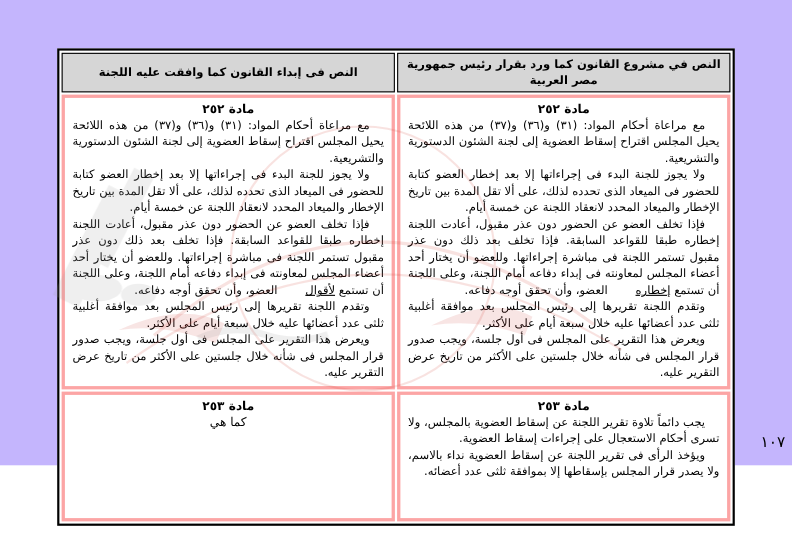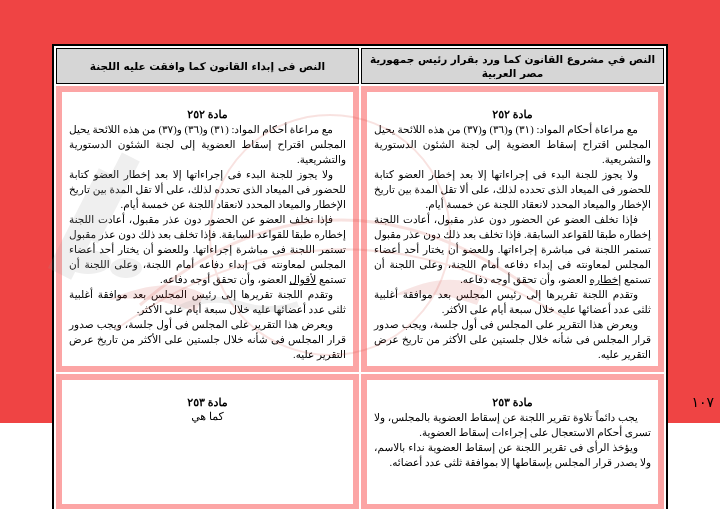--- a/index.html
+++ b/index.html
@@ -9,21 +9,21 @@
     height: 509px;
     background: #ffffff;
     overflow: hidden;
     font-family: "DejaVu Sans", sans-serif;
     color: #000;
   }
   .page {
     position: relative;
     width: 720px;
     height: 423px;
-    background: #ef4444;
+    background: #c4b5fd;
   }
   .watermark {
     position: absolute;
     left: 0; top: 0;
     width: 720px; height: 509px;
     pointer-events: none;
     z-index: 5;
   }
   .table-wrap {
     position: absolute;
@@ -42,42 +42,41 @@
     width: 50%;
     background: #d6d6d6;
     border: 1px solid #000;
     font-size: 10.5px;
     font-weight: bold;
     padding: 4px 2px 3px 2px;
     text-align: center;
     line-height: 1.3;
   }
   table.compare td {
-    border: 6px solid #fca5a5;
+    border: 3px solid #fca5a5;
     vertical-align: top;
-    padding: 14px 7px 4px 7px;
+    padding: 2px 7px 4px 7px;
     background: #fff;
-    font-family: Liberation Serif, serif;
   }
   td.a252 { height: 252px; }
   td.a253 { height: 106px; }
   .article-title {
     text-align: center;
     font-weight: bold;
     font-size: 11px;
     padding: 2px 0 1px 0;
   }
   .body-text p {
     margin: 0;
     font-size: 10.5px;
     line-height: 15px;
     text-align: justify;
     text-indent: 13px;
   }
-  .u { text-decoration: underline; }
+  .u { text-decoration: underline; margin-left: 22px; }
   .as-is {
     text-align: center;
     font-size: 11px;
   }
   .page-number {
     position: absolute;
     right: 6px;
     bottom: 13px;
     font-size: 14px;
     letter-spacing: 1px;

